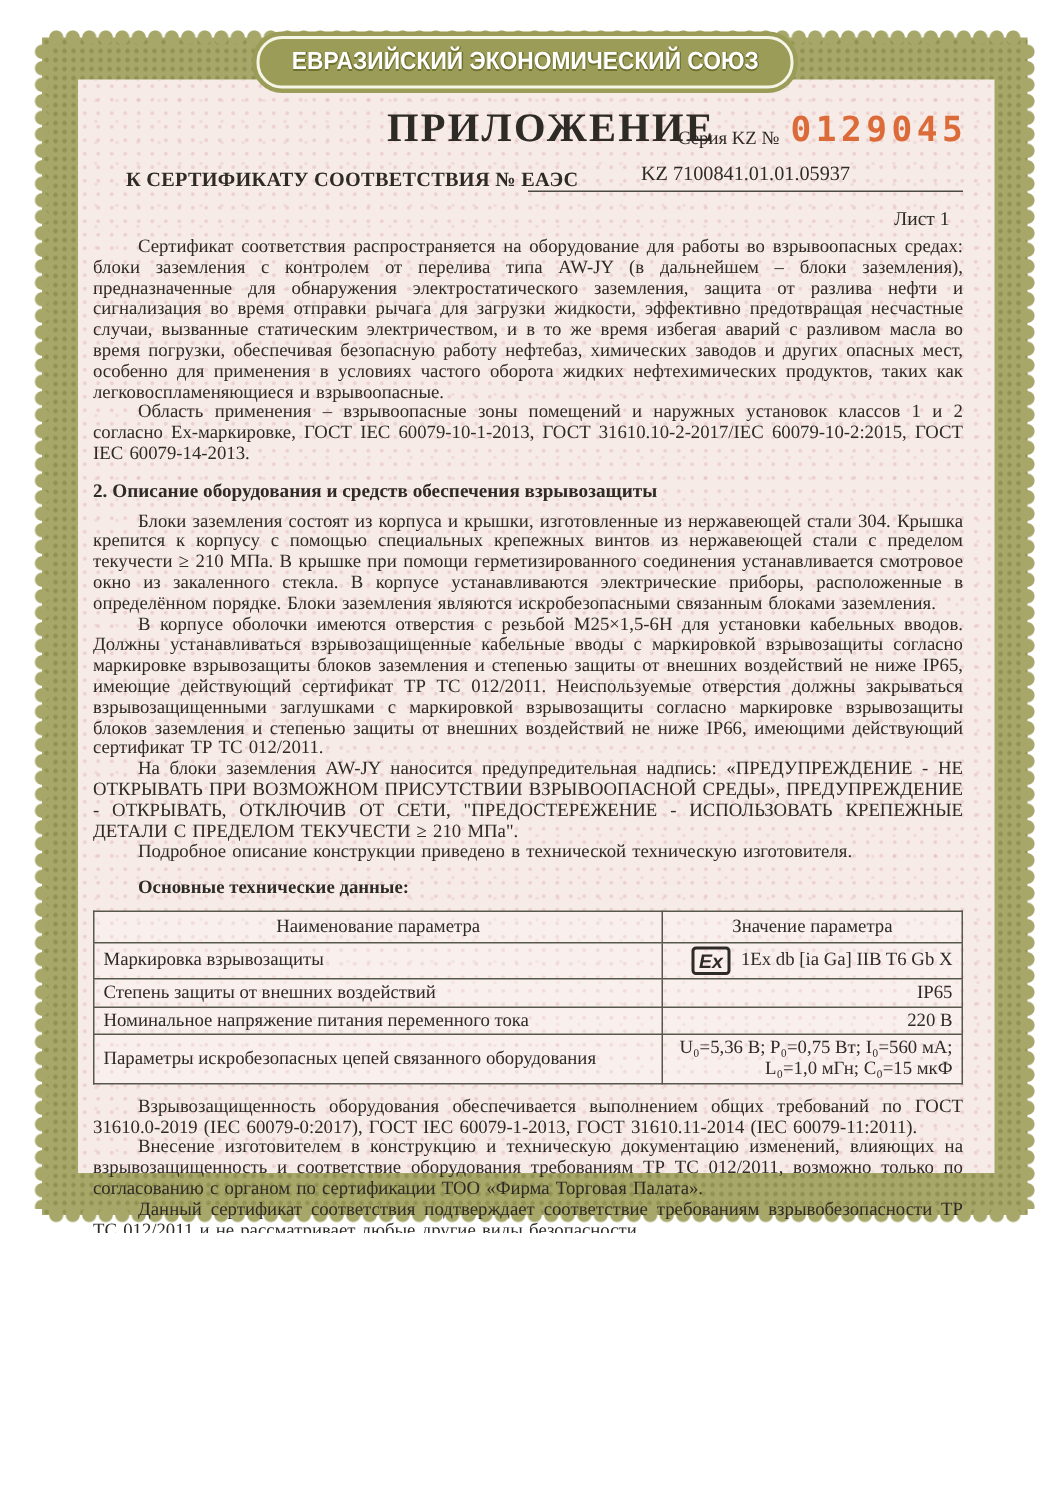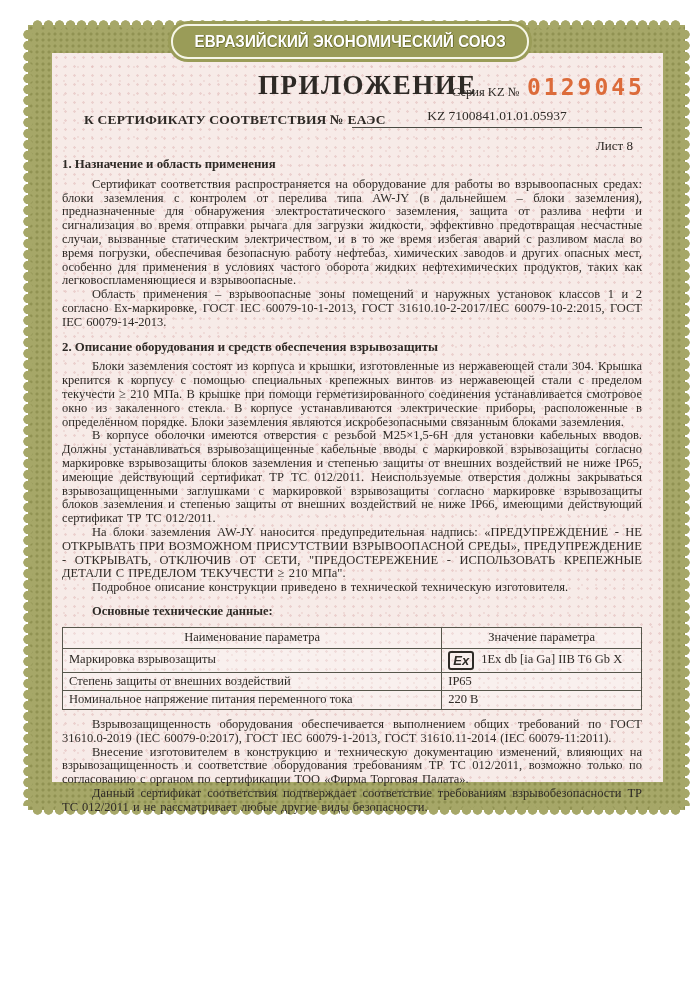--- a/index.html
+++ b/index.html
@@ -58,21 +58,21 @@
   .content{position:absolute;left:62px;top:158px;width:580px;font-size:12.5px;
            line-height:13.8px;text-align:justify;z-index:2;}
   .sec-h{font-weight:700;font-size:12.8px;margin:0 0 6px 0;}
   .sec-h2{margin-top:11px;}
   .content p{margin:0;text-indent:30px;word-spacing:1px;}
   .caption{font-weight:700;text-indent:30px;margin:10px 0 8px;}
 
   table.tech{width:100%;border-collapse:collapse;margin:0 0 8px;font-size:12.5px;background:rgba(255,255,255,.25);padding-left:32px;}
   table.tech th,table.tech td{border:1px solid #57574c;padding:2px 6px;font-weight:400;}
   table.tech th{text-align:center;padding:3px;}
-  td.val{text-align:left;}
+  td.val{text-align:right;}
   .ex-wrap{display:inline-flex;align-items:center;gap:7px;justify-content:center;}
   .ex-box{font-family:"Liberation Sans",sans-serif;font-weight:700;font-style:italic;
           border:2px solid #2e2a26;border-radius:3px;padding:0 3px;font-size:13px;line-height:15px;}
 
   
   .mp{left:58px;top:891px;font-weight:700;font-size:13px;z-index:3;}
   .role1{left:152px;top:875px;font-weight:700;font-size:12.5px;line-height:14px;z-index:3;}
   .role2{left:152px;top:925px;font-weight:700;font-size:12.5px;line-height:13px;z-index:3;}
   .sigline{border-bottom:1px solid #44443a;text-align:center;z-index:3;}
   .sigline1{left:300px;top:879px;width:125px;height:16px;}
@@ -111,24 +111,23 @@
 
   <div class="banner">
     <span>ЕВРАЗИЙСКИЙ ЭКОНОМИЧЕСКИЙ СОЮЗ</span>
   </div>
 
   <div class="abs title">ПРИЛОЖЕНИЕ</div>
   <div class="abs series-label">Серия KZ №</div>
   <div class="abs serial">0129045</div>
   <div class="abs subtitle">К СЕРТИФИКАТУ СООТВЕТСТВИЯ № ЕАЭС</div>
   <div class="abs cert-line">KZ 7100841.01.01.05937</div>
-  <div class="abs sheet">Лист 8</div>
+  <div class="abs sheet">Лист 1</div>
 
   <div class="content">
-    <div class="sec-h">1.  Назначение и область применения</div>
     <p>Сертификат соответствия распространяется на оборудование для работы во взрывоопасных средах: блоки заземления с контролем от перелива типа AW-JY (в дальнейшем – блоки заземления), предназначенные для обнаружения электростатического заземления, защита от разлива нефти и сигнализация во время отправки рычага для загрузки жидкости, эффективно предотвращая несчастные случаи, вызванные статическим электричеством, и в то же время избегая аварий с разливом масла во время погрузки, обеспечивая безопасную работу нефтебаз, химических заводов и других опасных мест, особенно для применения в условиях частого оборота жидких нефтехимических продуктов, таких как легковоспламеняющиеся и взрывоопасные.</p>
     <p>Область применения – взрывоопасные зоны помещений и наружных установок классов 1 и 2 согласно Ex-маркировке, ГОСТ IEC 60079-10-1-2013, ГОСТ 31610.10-2-2017/IEC 60079-10-2:2015, ГОСТ IEC 60079-14-2013.</p>
 
     <div class="sec-h sec-h2">2.  Описание оборудования и средств обеспечения взрывозащиты</div>
     <p>Блоки заземления состоят из корпуса и крышки, изготовленные из нержавеющей стали 304. Крышка крепится к корпусу с помощью специальных крепежных винтов из нержавеющей стали с пределом текучести ≥ 210 МПа. В крышке при помощи герметизированного соединения устанавливается смотровое окно из закаленного стекла. В корпусе устанавливаются электрические приборы, расположенные в определённом порядке. Блоки заземления являются искробезопасными связанным блоками заземления.</p>
     <p>В корпусе оболочки имеются отверстия с резьбой М25×1,5-6Н для установки кабельных вводов. Должны устанавливаться взрывозащищенные кабельные вводы с маркировкой взрывозащиты согласно маркировке взрывозащиты блоков заземления и степенью защиты от внешних воздействий не ниже IP65, имеющие действующий сертификат ТР ТС 012/2011. Неиспользуемые отверстия должны закрываться взрывозащищенными заглушками с маркировкой взрывозащиты согласно маркировке взрывозащиты блоков заземления и степенью защиты от внешних воздействий не ниже IP66, имеющими действующий сертификат ТР ТС 012/2011.</p>
     <p>На блоки заземления AW-JY наносится предупредительная надпись: «ПРЕДУПРЕЖДЕНИЕ - НЕ ОТКРЫВАТЬ ПРИ ВОЗМОЖНОМ ПРИСУТСТВИИ ВЗРЫВООПАСНОЙ СРЕДЫ», ПРЕДУПРЕЖДЕНИЕ - ОТКРЫВАТЬ, ОТКЛЮЧИВ ОТ СЕТИ, "ПРЕДОСТЕРЕЖЕНИЕ - ИСПОЛЬЗОВАТЬ КРЕПЕЖНЫЕ ДЕТАЛИ С ПРЕДЕЛОМ ТЕКУЧЕСТИ ≥ 210 МПа".</p>
     <p>Подробное описание конструкции приведено в технической техническую изготовителя.</p>
 
     <div class="caption">Основные технические данные:</div>
@@ -152,20 +151,24 @@
           </span>
         </td>
       </tr>
       <tr>
         <td>Степень защиты от внешних воздействий</td>
         <td class="val">IP65</td>
       </tr>
       <tr>
         <td>Номинальное напряжение питания переменного тока</td>
         <td class="val">220 В</td>
+      </tr>
+      <tr>
+        <td>Параметры искробезопасных цепей связанного оборудования</td>
+        <td class="val">U₀=5,36 В; P₀=0,75 Вт; I₀=560 мА; L₀=1,0 мГн; C₀=15 мкФ</td>
       </tr>
     </tbody>
       </table>
 
     <p>Взрывозащищенность оборудования обеспечивается выполнением общих требований по ГОСТ 31610.0-2019 (IEC 60079-0:2017), ГОСТ IEC 60079-1-2013, ГОСТ 31610.11-2014 (IEC 60079-11:2011).</p>
     <p>Внесение изготовителем в конструкцию и техническую документацию изменений, влияющих на взрывозащищенность и соответствие оборудования требованиям ТР ТС 012/2011, возможно только по согласованию с органом по сертификации ТОО «Фирма Торговая Палата».</p>
     <p>Данный сертификат соответствия подтверждает соответствие требованиям взрывобезопасности ТР ТС 012/2011 и не рассматривает любые другие виды безопасности.</p>
   </div>
 
   <div class="abs mp">М.П.</div>

